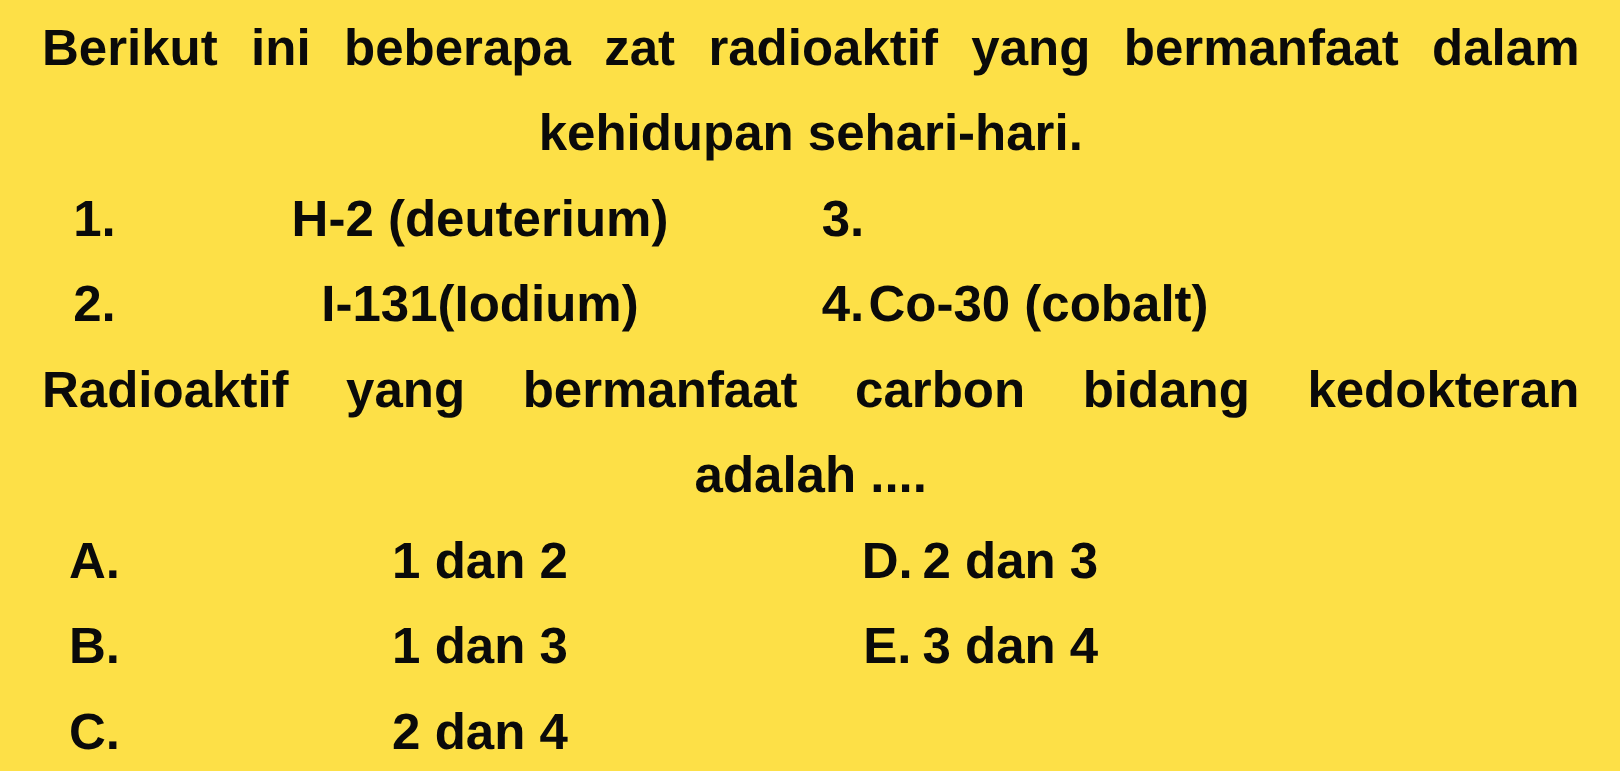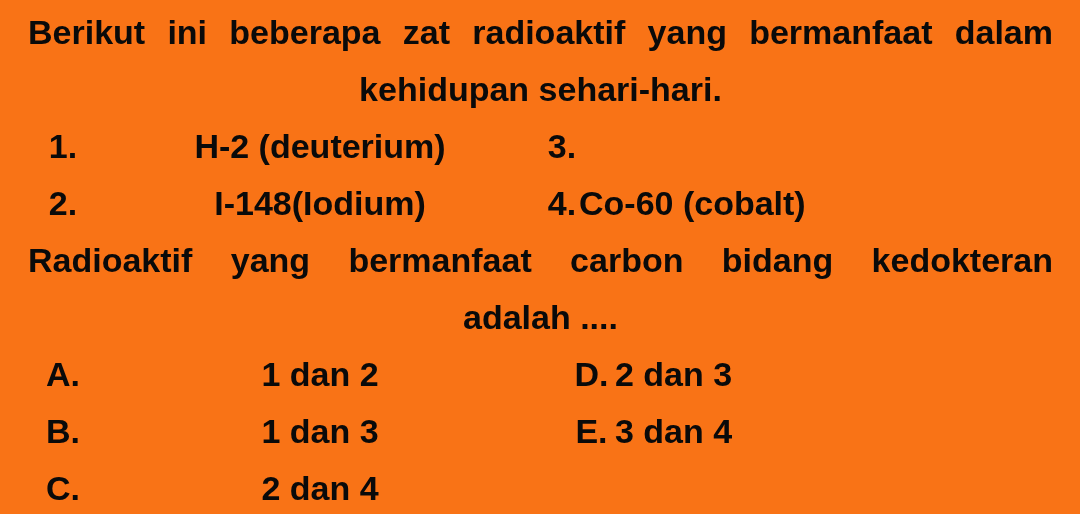--- a/index.html
+++ b/index.html
@@ -7,21 +7,21 @@
     padding: 0;
     background: #ffffff;
   }
   .doc {
     position: relative;
     width: 1080px;
     height: 514px;
     box-sizing: border-box;
     padding: 4px 27px 0 28px;
     overflow: hidden;
-    background: #f97316;
+    background: #fde047;
     color: #0a0a0a;
     font-family: "Liberation Sans", "DejaVu Sans", sans-serif;
     font-size: 34px;
     font-weight: bold;
   }
   .line {
     line-height: 57px;
     white-space: nowrap;
     text-align: center;
   }
@@ -74,23 +74,23 @@
   <div class="line">kehidupan sehari-hari.</div>
 
   <div class="line pair">
     <span class="c-num">1.</span>
     <span class="c-text">H-2 (deuterium)</span>
     <span class="c-numR">3.</span>
   </div>
 
   <div class="line pair">
     <span class="c-num">2.</span>
-    <span class="c-text">I-148(Iodium)</span>
+    <span class="c-text">I-131(Iodium)</span>
     <span class="c-numR">4.</span>
-    <span class="c-textR">Co-60 (cobalt)</span>
+    <span class="c-textR">Co-30 (cobalt)</span>
   </div>
 
   <div class="line justify">Radioaktif yang bermanfaat carbon bidang kedokteran</div>
 
   <div class="line">adalah ....</div>
 
   <div class="line pair">
     <span class="c-num">A.</span>
     <span class="c-text">1 dan 2</span>
     <span class="c-letterR">D.</span>

